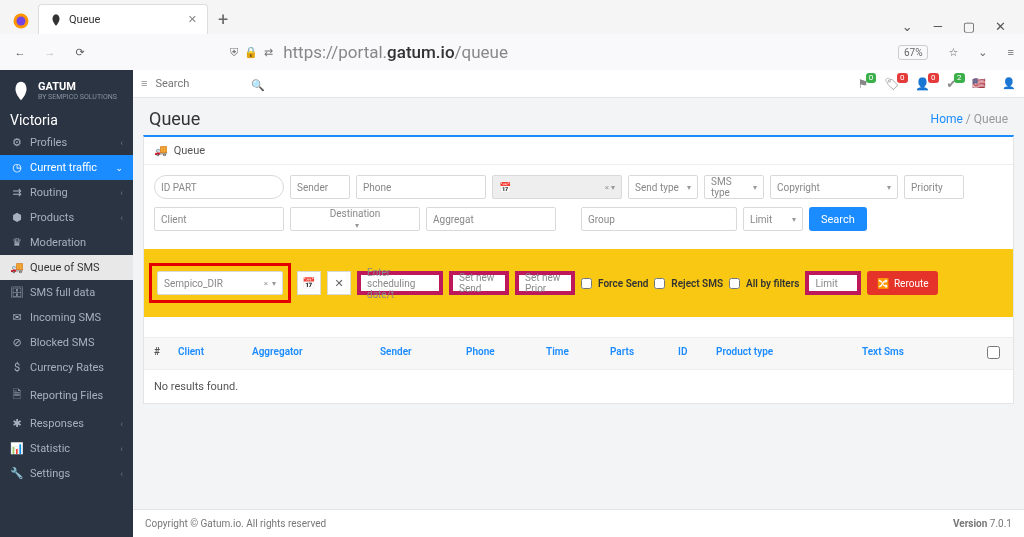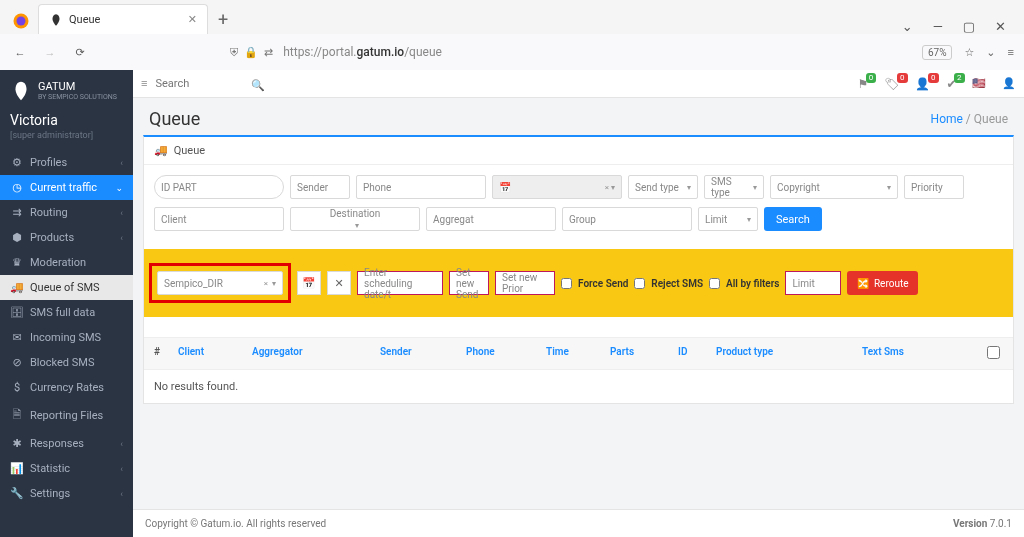--- a/index.html
+++ b/index.html
@@ -12,32 +12,32 @@
 .tab { display: flex; align-items: center; background: #fff; border: 1px solid #ddd; border-bottom: none; border-radius: 4px 4px 0 0; height: 30px; padding: 0 10px; min-width: 170px; gap: 6px; font-size: 11px; color: #333; }
 .tab-favicon { width: 14px; height: 14px; display: inline-flex; }
 .tab-close { margin-left: auto; color: #888; cursor: pointer; }
 .tab-add { padding: 4px 10px; color: #666; font-size: 18px; cursor: pointer; }
 .win-controls { margin-left: auto; display: flex; gap: 20px; padding-right: 14px; color: #555; align-items: center; }
 .win-controls span { cursor: pointer; font-size: 13px; }
 .url-bar { height: 36px; display: flex; align-items: center; padding: 0 10px; gap: 10px; background: #f9f9fb; }
 .nav-btn { color: #555; cursor: pointer; width: 20px; text-align: center; }
 .flex-spacer-sm { width: 120px; }
 .url-icons { display: flex; gap: 6px; color: #777; align-items: center; }
-.url-text { color: #888; font-size: 12px; flex: 1; }
+.url-text { color: #888; font-size: 17px; flex: 1; }
 .url-text b { color: #333; font-weight: 500; }
-.url-right { display: flex; align-items: center; gap: 12px; color: #666; }
+.url-right { display: flex; align-items: center; gap: 20px; color: #666; }
 .zoom-box { border: 1px solid #ccc; border-radius: 3px; padding: 1px 5px; font-size: 10px; }
 
 
 .app { display: flex; height: 467px; }
 .sidebar { width: 133px; background: #2b3443; color: #a6b0bf; display: flex; flex-direction: column; font-size: 11px; }
 .brand-area { padding: 10px 10px 4px; }
 .brand-logo { display: flex; align-items: center; gap: 6px; }
 .brand-logo-mark { width: 22px; height: 22px; color: #fff; }
-.brand-text { color: #fff; font-size: 11px; font-weight: 400; line-height: 1.1; }
+.brand-text { color: #fff; font-size: 11px; font-weight: 700; line-height: 1.1; }
 .brand-sub { color: #8892a0; font-size: 7px; }
 .username { padding: 6px 10px 2px; color: #fff; font-size: 14px; }
 .user-role { padding: 0 10px 10px; color: #6b7685; font-size: 9px; }
 .side-item { display: flex; align-items: center; padding: 6px 10px; gap: 6px; cursor: pointer; color: #a6b0bf; position: relative; }
 .side-item.active { background: #1b8cff; color: #fff; }
 .side-item.active-grey { background: #e8e8e8; color: #333; }
 .side-item.active-grey .si-icon { color: #555; }
 .side-item .chev { margin-left: auto; font-size: 9px; color: #6b7685; }
 .side-item.active .chev { color: #fff; }
 .si-icon { width: 14px; text-align: center; font-size: 11px; }
@@ -63,21 +63,21 @@
 
 .filter-row { display: flex; gap: 6px; margin-bottom: 8px; }
 .inp, .sel { height: 24px; border: 1px solid #d9d9d9; border-radius: 2px; padding: 0 6px; font-size: 10px; color: #888; background: #fff; display: flex; align-items: center; }
 .inp { min-width: 0; }
 .sel { justify-content: space-between; }
 .sel .caret { font-size: 8px; color: #999; margin-left: 4px; }
 .btn-primary { background: #1b8cff; color: #fff; border: none; border-radius: 3px; height: 24px; padding: 0 12px; font-size: 11px; cursor: pointer; }
 
 .yellow-bar { background: #f9c812; padding: 14px 10px; display: flex; align-items: center; gap: 6px; }
 .highlight-box { border: 3px solid #e20000; padding: 5px; margin-left: -5px; }
-.mini-inp { height: 24px; border: 1px solid #be185d; background: #fff; font-size: 10px; color: #888; padding: 8px 6px; display: flex; align-items: center; }
+.mini-inp { height: 24px; border: 4px solid #be185d; background: #fff; font-size: 10px; color: #888; padding: 8px 6px; display: flex; align-items: center; }
 .mini-btn { height: 24px; background: #fff; border: 1px solid #d9d9d9; display: flex; align-items: center; justify-content: center; width: 24px; color: #666; cursor: pointer; }
 .chk-lbl { display: flex; align-items: center; gap: 6px; font-size: 10px; color: #333; font-weight: 600; }
 .chk-lbl input { width: 11px; height: 11px; }
 .btn-danger { background: #e6332a; color: #fff; border: none; border-radius: 3px; height: 24px; padding: 0 10px; font-size: 10px; cursor: pointer; display: flex; align-items: center; gap: 4px; }
 
 .table-head { display: flex; padding: 8px 10px; background: #f7f7f7; border-top: 1px solid #eee; border-bottom: 1px solid #eee; font-size: 10px; color: #1b8cff; font-weight: 600; }
 .th-hash { width: 24px; color: #555; }
 .th { cursor: pointer; }
 .th.client { width: 74px; }
 .th.agg { width: 128px; }
@@ -149,21 +149,20 @@
         <svg class="brand-logo-mark" viewBox="0 0 24 24">
             <path d="M12 2 C8 2 6 6 6 10 C6 16 12 22 12 22 C12 22 18 16 18 10 C18 6 16 2 12 2 Z" fill="#fff"></path>
           </svg>
         <div>
           <div class="brand-text">GATUM</div>
           <div class="brand-sub">BY SEMPICO SOLUTIONS</div>
         </div>
       </div>
     </div>
     <div class="username">Victoria</div>
-    <div class="user-role">[super administrator]</div>
 
     <div class="side-item">
         <span class="si-icon">⚙</span>
         <span>Profiles</span>
         <span class="chev">‹</span>
       </div>
     <div class="side-item active">
         <span class="si-icon">◷</span>
         <span>Current traffic</span>
         <span class="chev">⌄</span>
@@ -275,40 +274,40 @@
             </div>
           <div class="inp" style="width:60px;">Priority</div>
         </div>
         <div class="filter-row">
           <div class="inp" style="width:130px;">Client</div>
           <div class="sel" style="width:130px;flex-direction:column;">
               <span>Destination</span>
               <span class="caret">▾</span>
             </div>
           <div class="inp" style="width:130px;">Aggregat</div>
-          <div class="inp" style="width:130px;">Group</div>
+          <div class="inp" style="width:156px;margin-left:19px;">Group</div>
           <div class="sel" style="width:60px;">
               <span>Limit</span>
               <span class="caret">▾</span>
             </div>
           <button class="btn-primary">Search</button>
         </div>
       </div>
 
       <div class="yellow-bar">
         <div class="highlight-box">
           <div class="sel" style="width:126px;">
               <span>Sempico_DIR</span>
               <span class="caret" style="margin-left:auto;">× &nbsp;▾</span>
             </div>
         </div>
         <div class="mini-btn">📅</div>
         <div class="mini-btn">✕</div>
         <div class="mini-inp" style="width:86px;">Enter scheduling date/t</div>
-        <div class="mini-inp" style="width:40px;">Set new Send</div>
+        <div class="mini-inp" style="width:60px;">Set new Send</div>
         <div class="mini-inp" style="width:60px;">Set new Prior</div>
         <label class="chk-lbl">
             <input type="checkbox" style="">
             <span>Force Send</span>
           </label>
         <label class="chk-lbl">
             <input type="checkbox" style="">
             <span>Reject SMS</span>
           </label>
         <label class="chk-lbl">

